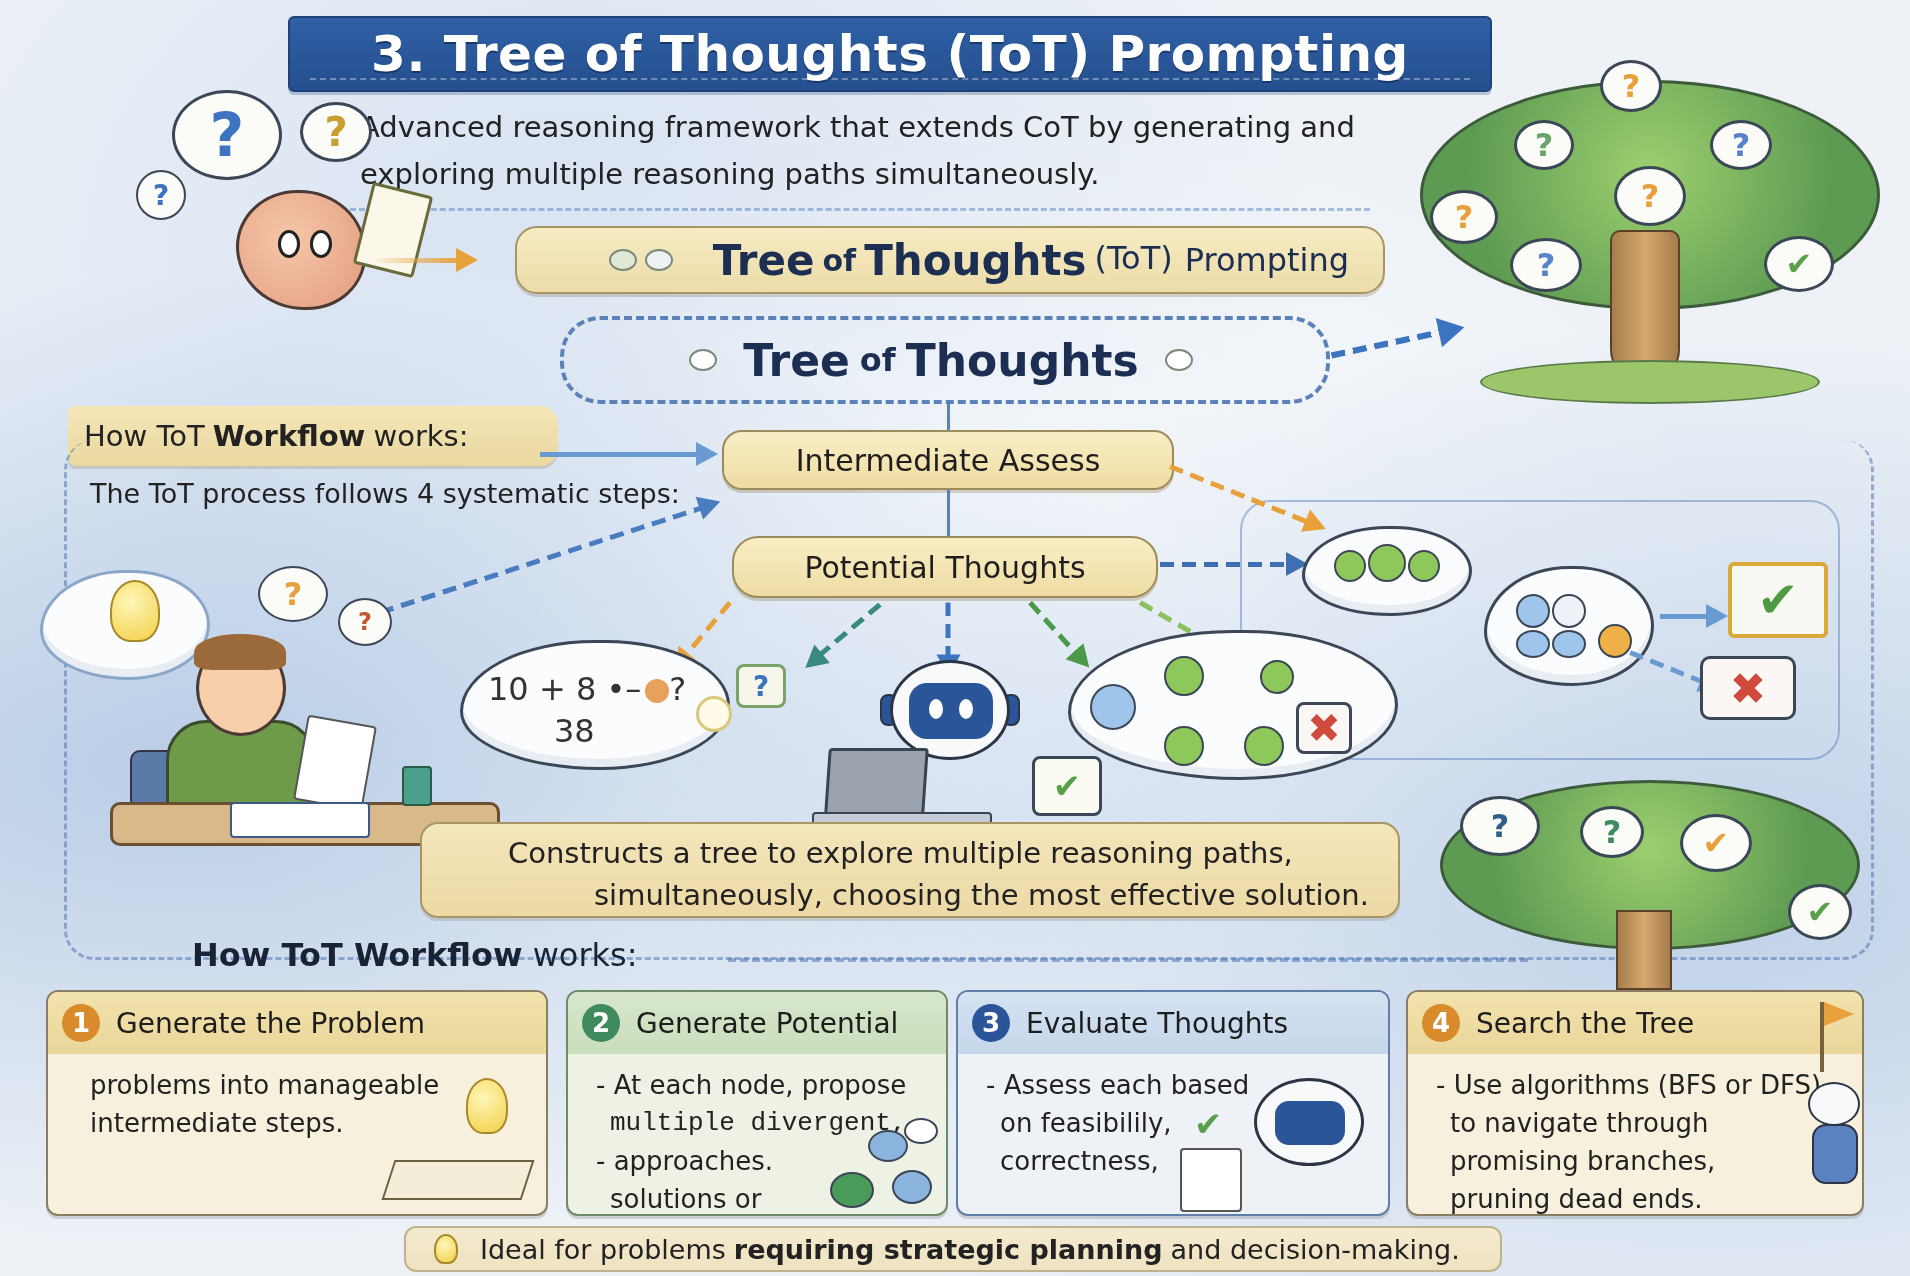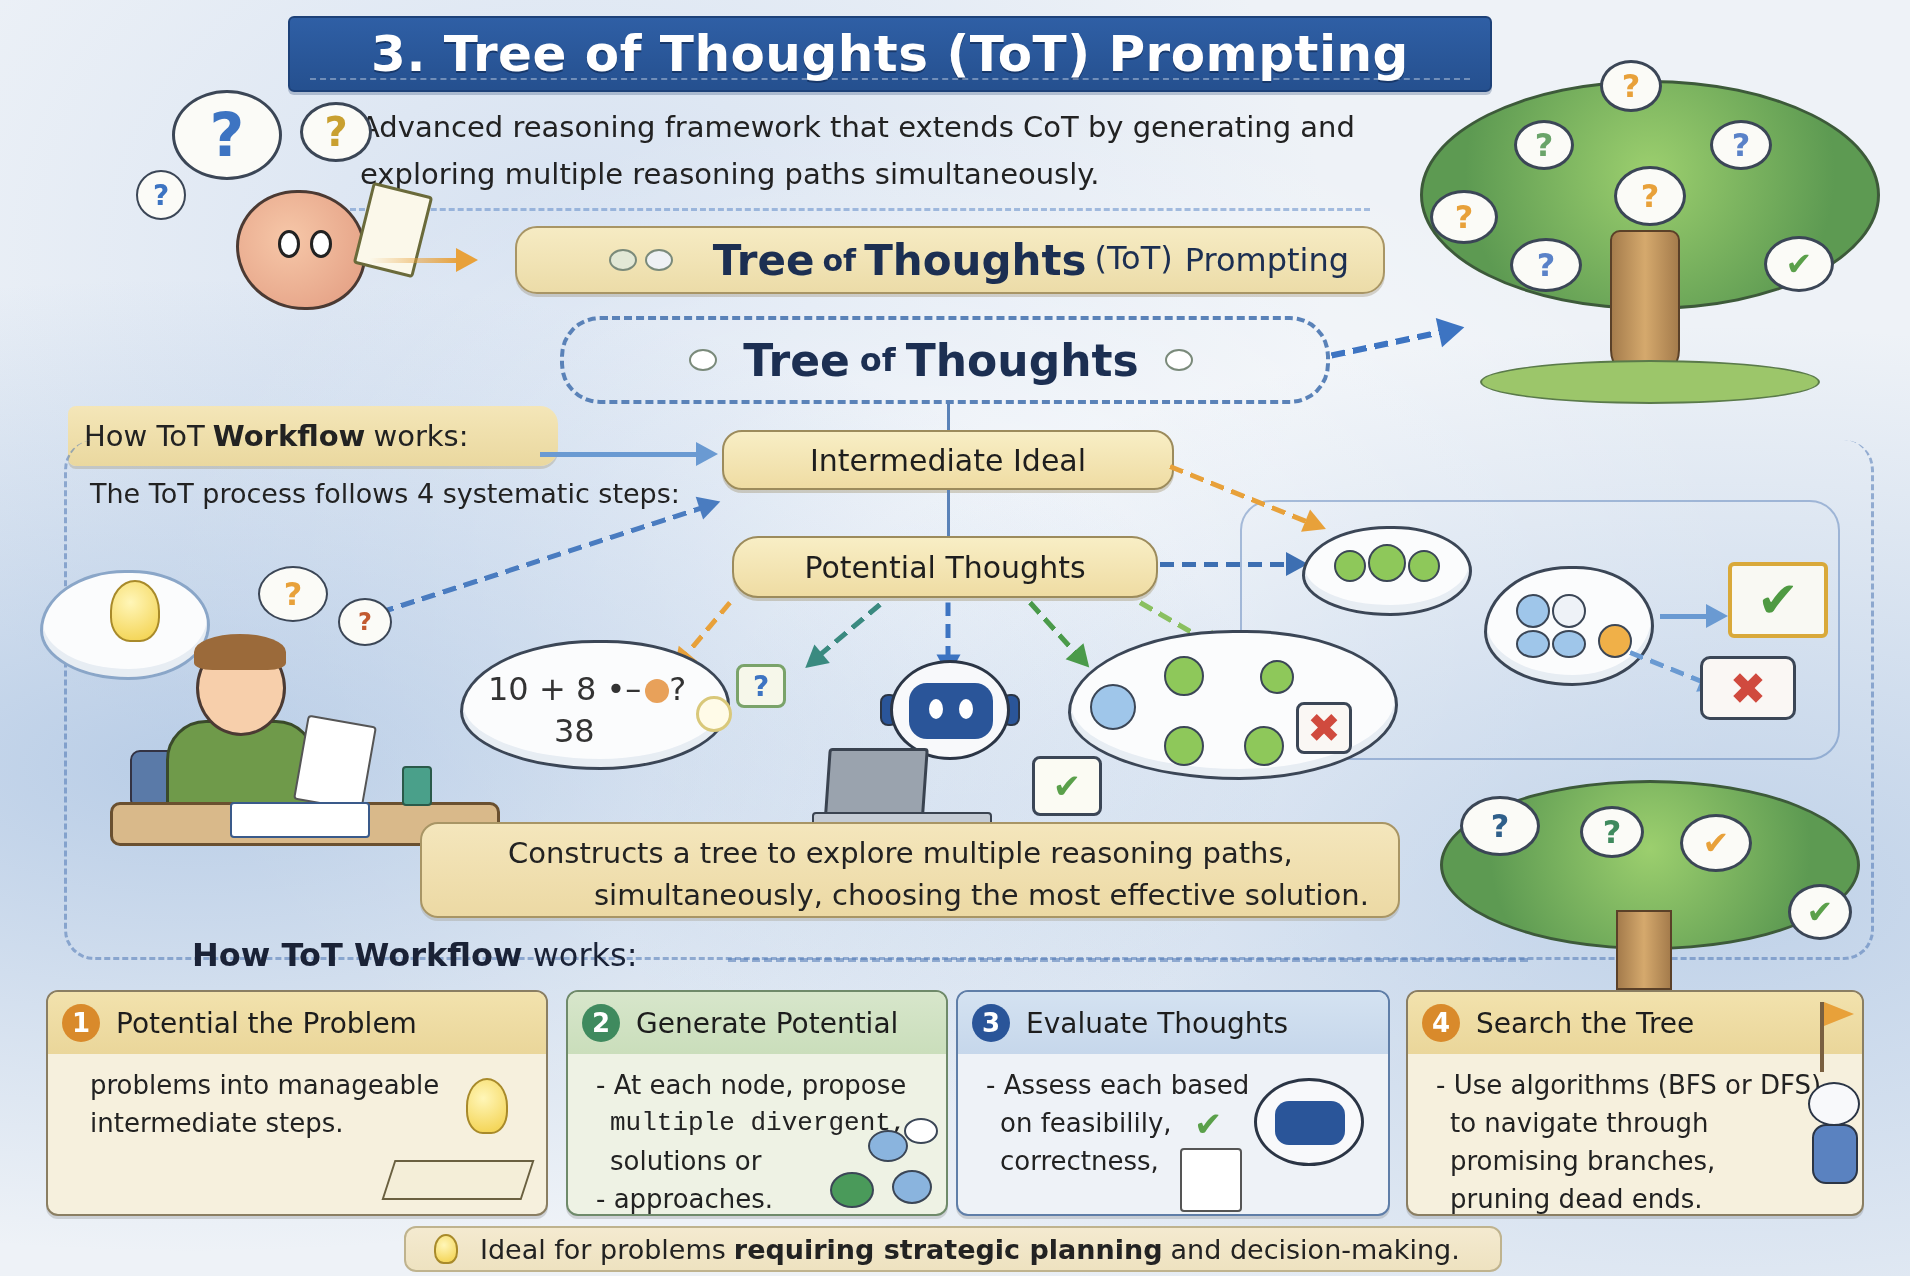--- a/index.html
+++ b/index.html
@@ -296,21 +296,21 @@
   <b>Workflow</b>
   <span>works:</span>
 </div>
 <div class="abs arrow" style="--c:#6a9ad2;left:540px;top:452px;width:160px;background:#6a9ad2;"></div>
 <div class="abs wf-sub">The ToT process follows 4 systematic steps:</div>
 
 <div class="abs frame-dash"></div>
 <div class="abs frame-inner"></div>
 
 <div class="abs vline2"></div>
-<div class="abs node node-inter">Intermediate Ideal</div>
+<div class="abs node node-inter">Intermediate Assess</div>
 <div class="abs vline"></div>
 <div class="abs node node-pot">Potential Thoughts</div>
 
 <div class="abs arrow" style="--c:#4a7cc0;left:380px;top:610px;width:340px;transform:rotate(-18deg);"></div>
 <div class="abs arrow" style="--c:#e8a13a;left:1170px;top:464px;width:150px;transform:rotate(22deg);"></div>
 <div class="abs arrow" style="--c:#3d6fb2;left:1160px;top:562px;width:130px;"></div>
 <div class="abs arrow" style="--c:#e8a13a;left:730px;top:600px;width:70px;transform:rotate(130deg);"></div>
 <div class="abs arrow" style="--c:#3a8a80;left:880px;top:602px;width:80px;transform:rotate(140deg);"></div>
 <div class="abs arrow" style="--c:#3d74c2;left:948px;top:600px;width:56px;transform:rotate(90deg);"></div>
 <div class="abs arrow" style="--c:#4a9a4a;left:1030px;top:600px;width:70px;transform:rotate(48deg);"></div>
@@ -398,40 +398,40 @@
 
 <div class="abs wf-title">
   <b>How ToT Workflow</b>
   <span>works:</span>
 </div>
 <div class="abs wf-dash"></div>
 
 <div class="card card-1">
   <div class="head">
     <span class="num" style="background:#d98a2b;">1</span>
-    <span>Potential the Problem</span>
+    <span>Generate the Problem</span>
   </div>
   <div class="body">
     <div style="padding-left:14px;">problems into manageable</div>
     <div style="padding-left:14px;">intermediate steps.</div>
   </div>
   <div class="abs bulb" style="left:418px;top:86px;width:42px;height:56px;"></div>
   <div class="abs" style="left:340px;top:168px;width:140px;height:40px;background:#f4eed8;border:2px solid #6a6040;transform:skewX(-18deg);"></div>
 </div>
 
 <div class="card card-2">
   <div class="head">
     <span class="num" style="background:#3f8a5e;">2</span>
     <span>Generate Potential</span>
   </div>
   <div class="body">
     <div>- At each node, propose</div>
     <div style="padding-left:14px;font-family:Liberation Mono, monospace;">multiple divergent,</div>
+    <div>- approaches.</div>
     <div style="padding-left:14px;">solutions or</div>
-    <div>- approaches.</div>
   </div>
   <div class="gnode" style="left:262px;top:180px;width:44px;height:36px;background:#4a9a5a;"></div>
   <div class="gnode" style="left:300px;top:138px;width:40px;height:32px;background:#8ab4de;"></div>
   <div class="gnode" style="left:324px;top:178px;width:40px;height:34px;background:#8ab4de;"></div>
   <div class="gnode" style="left:336px;top:126px;width:34px;height:26px;background:#fff;"></div>
 </div>
 
 <div class="card card-3">
   <div class="head">
     <span class="num" style="background:#2a5599;">3</span>

